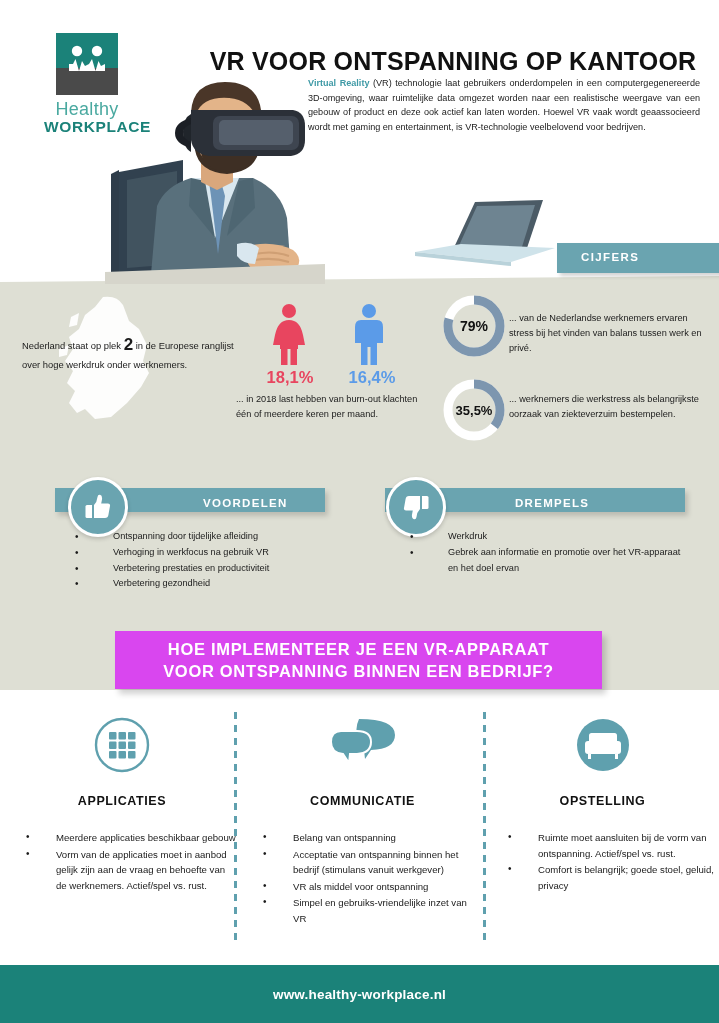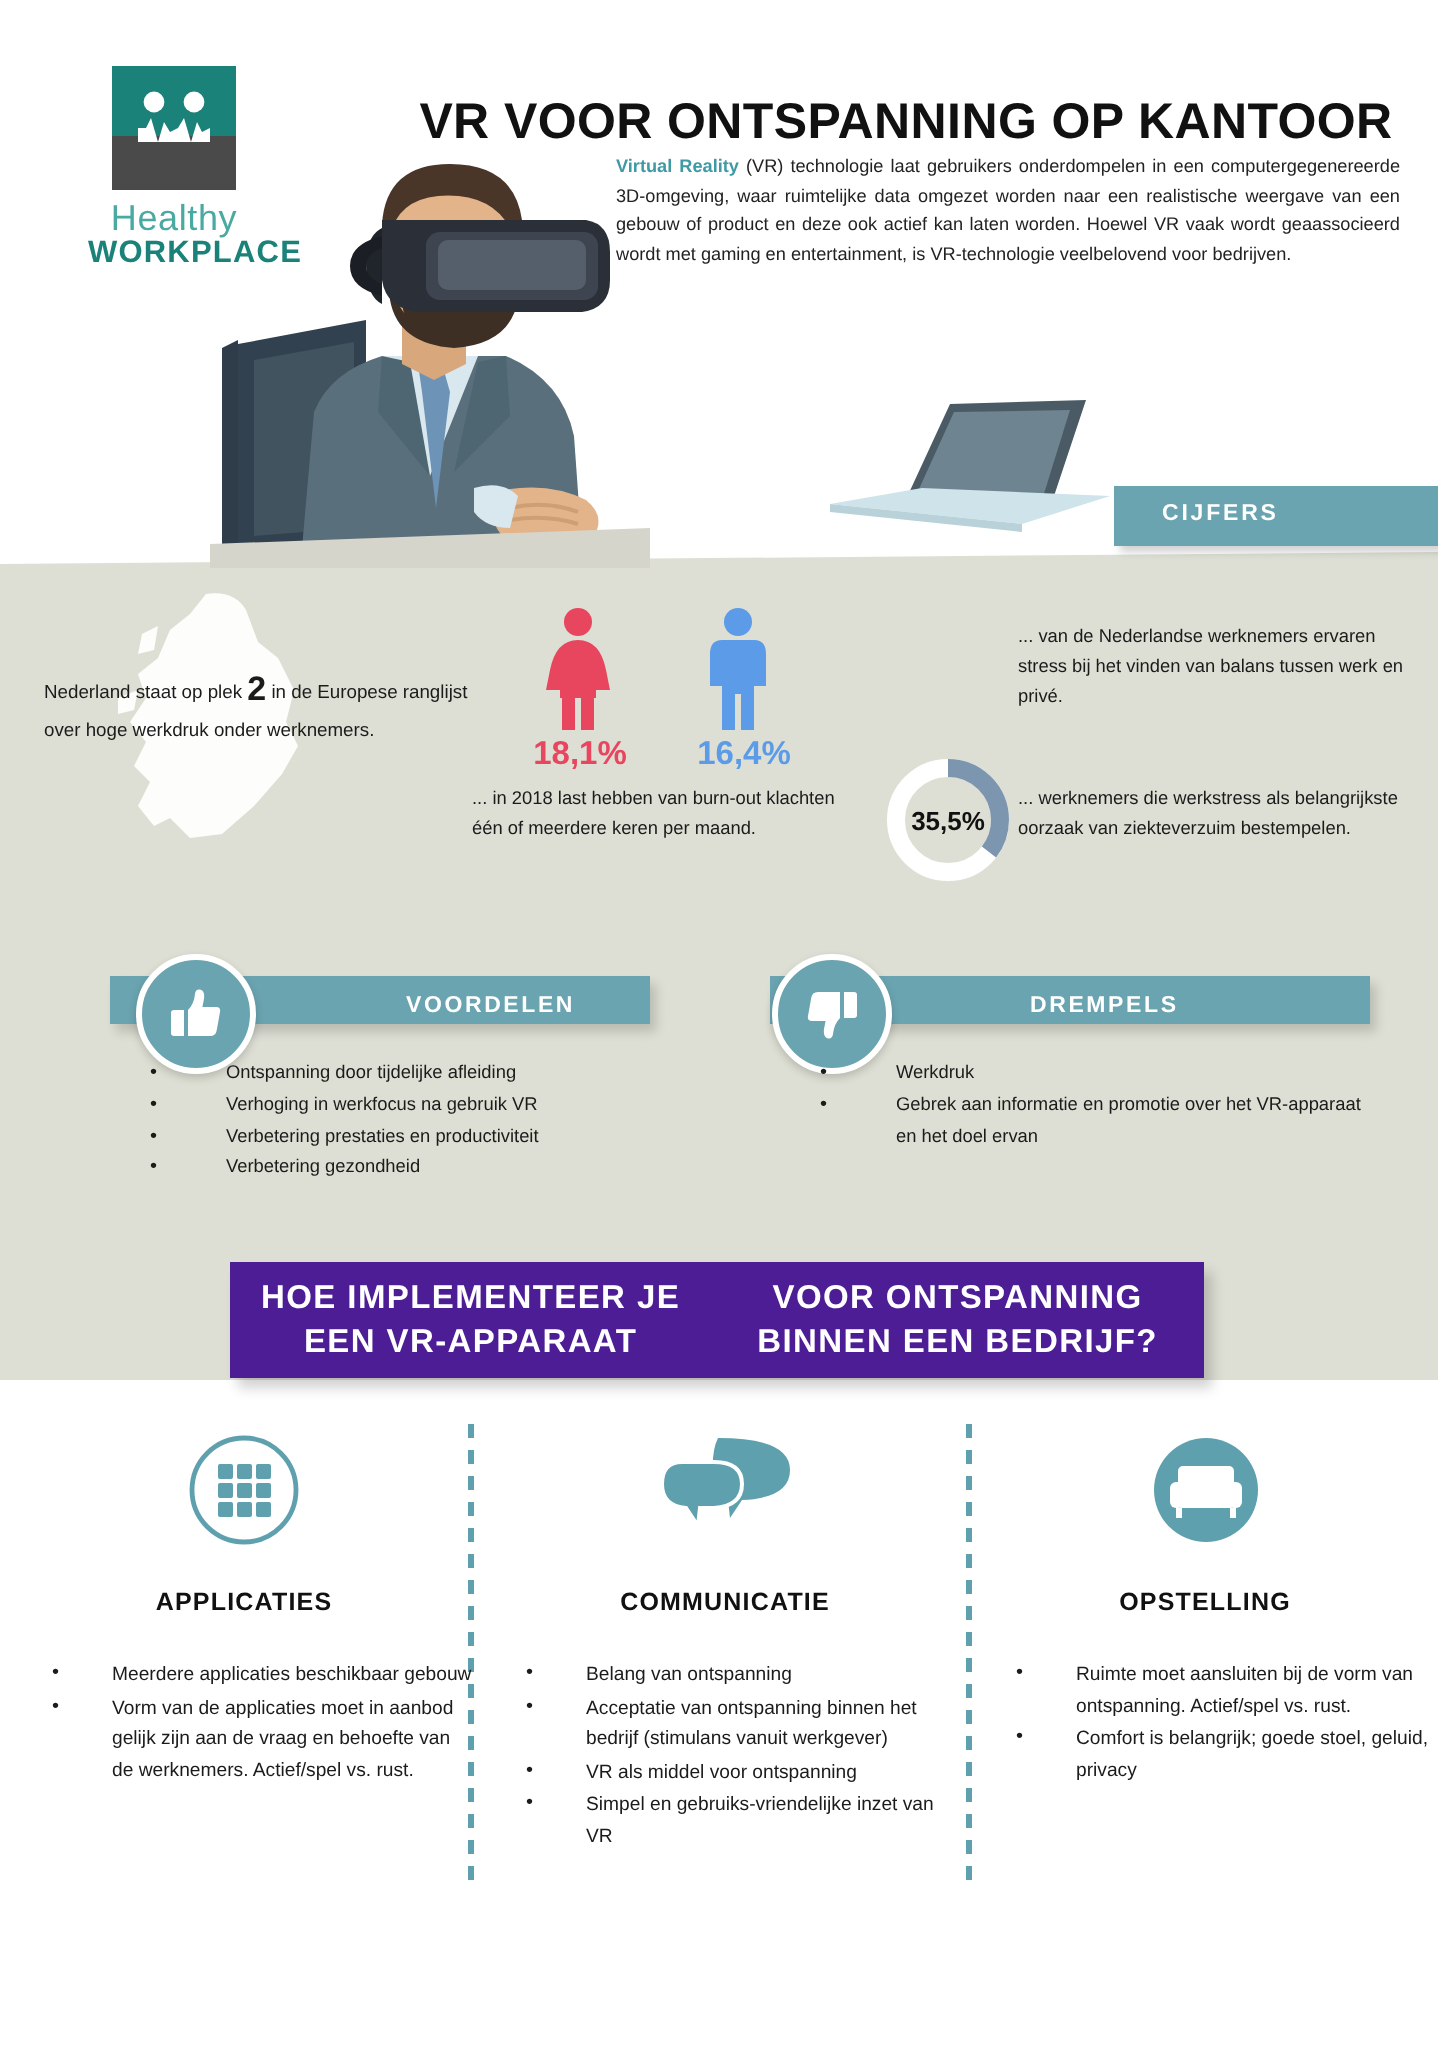--- a/index.html
+++ b/index.html
@@ -141,22 +141,22 @@
   #voordelen-list { left:113px; top:529px; width:240px; }
 
   #drempels-bar { left:385px; top:488px; width:300px; }
   #drempels-bar .vd-bar-label { left:130px; }
   #drempels-circle { left:386px; top:477px; }
   #drempels-list { left:448px; top:529px; width:240px; }
 
   
   .cta-banner {
     position:absolute; left:115px; top:631px; width:487px; height:58px;
-    background:#4c1d95; box-shadow:4px 5px 6px rgba(0,0,0,.18);
-    display:flex; align-items:center; justify-content:center;
+    background:#d946ef; box-shadow:4px 5px 6px rgba(0,0,0,.18);
+    display:flex; flex-direction:column; align-items:center; justify-content:center;
   }
   .cta-banner div {
     color:#fff; font-weight:900; font-size:16.5px; letter-spacing:.7px; line-height:1.34;
     text-align:center;
   }
 
   
   .col { position:absolute; top:714px; }
   #col-applicaties { left:8px; width:228px; }
   #col-communicatie { left:245px; width:235px; }
@@ -274,20 +274,27 @@
   <svg class="fig-male" viewBox="0 0 42 62">
     <circle cx="21" cy="8" r="7" fill="#5b9be8"></circle>
     <path d="M13 17 L29 17 Q35 17 35 24 L35 40 L29 40 L29 44 L13 44 L13 40 L7 40 L7 24 Q7 17 13 17 Z" fill="#5b9be8"></path>
     <rect x="13" y="44" width="6.5" height="18" fill="#5b9be8"></rect>
     <rect x="22.5" y="44" width="6.5" height="18" fill="#5b9be8"></rect>
   </svg>
   <div class="pct-female">18,1%</div>
   <div class="pct-male">16,4%</div>
   <div class="burnout-text">... in 2018 last hebben van burn-out klachten één of meerdere keren per maand.</div>
 
+  <div class="donut" id="donut-79">
+    <svg viewBox="0 0 68 68">
+      <circle cx="34" cy="34" r="26" fill="none" stroke="#ffffff" stroke-width="9"></circle>
+      <circle cx="34" cy="34" r="26" fill="none" stroke="#7d96af" stroke-width="9" stroke-dasharray="129.1 34.3" stroke-dashoffset="0" transform="rotate(-90 34 34)" stroke-linecap="butt"></circle>
+    </svg>
+    <div class="donut-label">79%</div>
+  </div>
   <div class="donut-text" id="donut-79-text">... van de Nederlandse werknemers ervaren stress bij het vinden van balans tussen werk en privé.</div>
 
   <div class="donut" id="donut-355">
     <svg viewBox="0 0 68 68">
       <circle cx="34" cy="34" r="26" fill="none" stroke="#ffffff" stroke-width="9"></circle>
       <circle cx="34" cy="34" r="26" fill="none" stroke="#7d96af" stroke-width="9" stroke-dasharray="58 105.4" stroke-dashoffset="0" transform="rotate(-90 34 34)" stroke-linecap="butt"></circle>
     </svg>
     <div class="donut-label">35,5%</div>
   </div>
   <div class="donut-text" id="donut-355-text">... werknemers die werkstress als belangrijkste oorzaak van ziekteverzuim bestempelen.</div>
@@ -386,14 +393,17 @@
         <rect x="17" y="19" width="24" height="10" rx="1.5" fill="#5fa0ae" opacity=".0"></rect>
       </svg>
     </div>
     <div class="col-title">OPSTELLING</div>
     <ul class="col-list">
       <li><span class="bullet">•</span><span>Ruimte moet aansluiten bij de vorm van ontspanning. Actief/spel vs. rust.</span></li>
       <li><span class="bullet">•</span><span>Comfort is belangrijk; goede stoel, geluid, privacy</span></li>
     </ul>
   </div>
 
+  <div class="footer-band">
+    <span class="footer-url">www.healthy-workplace.nl</span>
+  </div>
 
 </div>
 
 </body></html>

